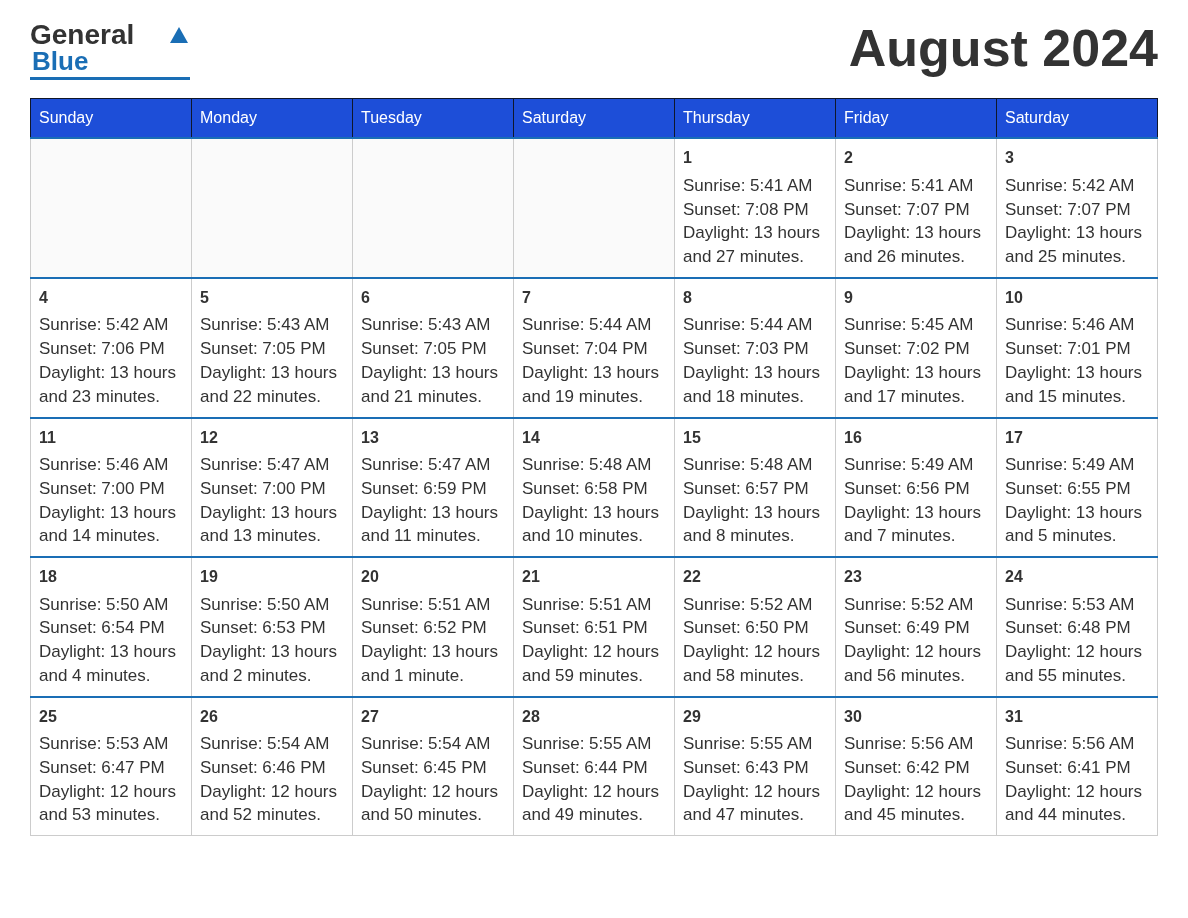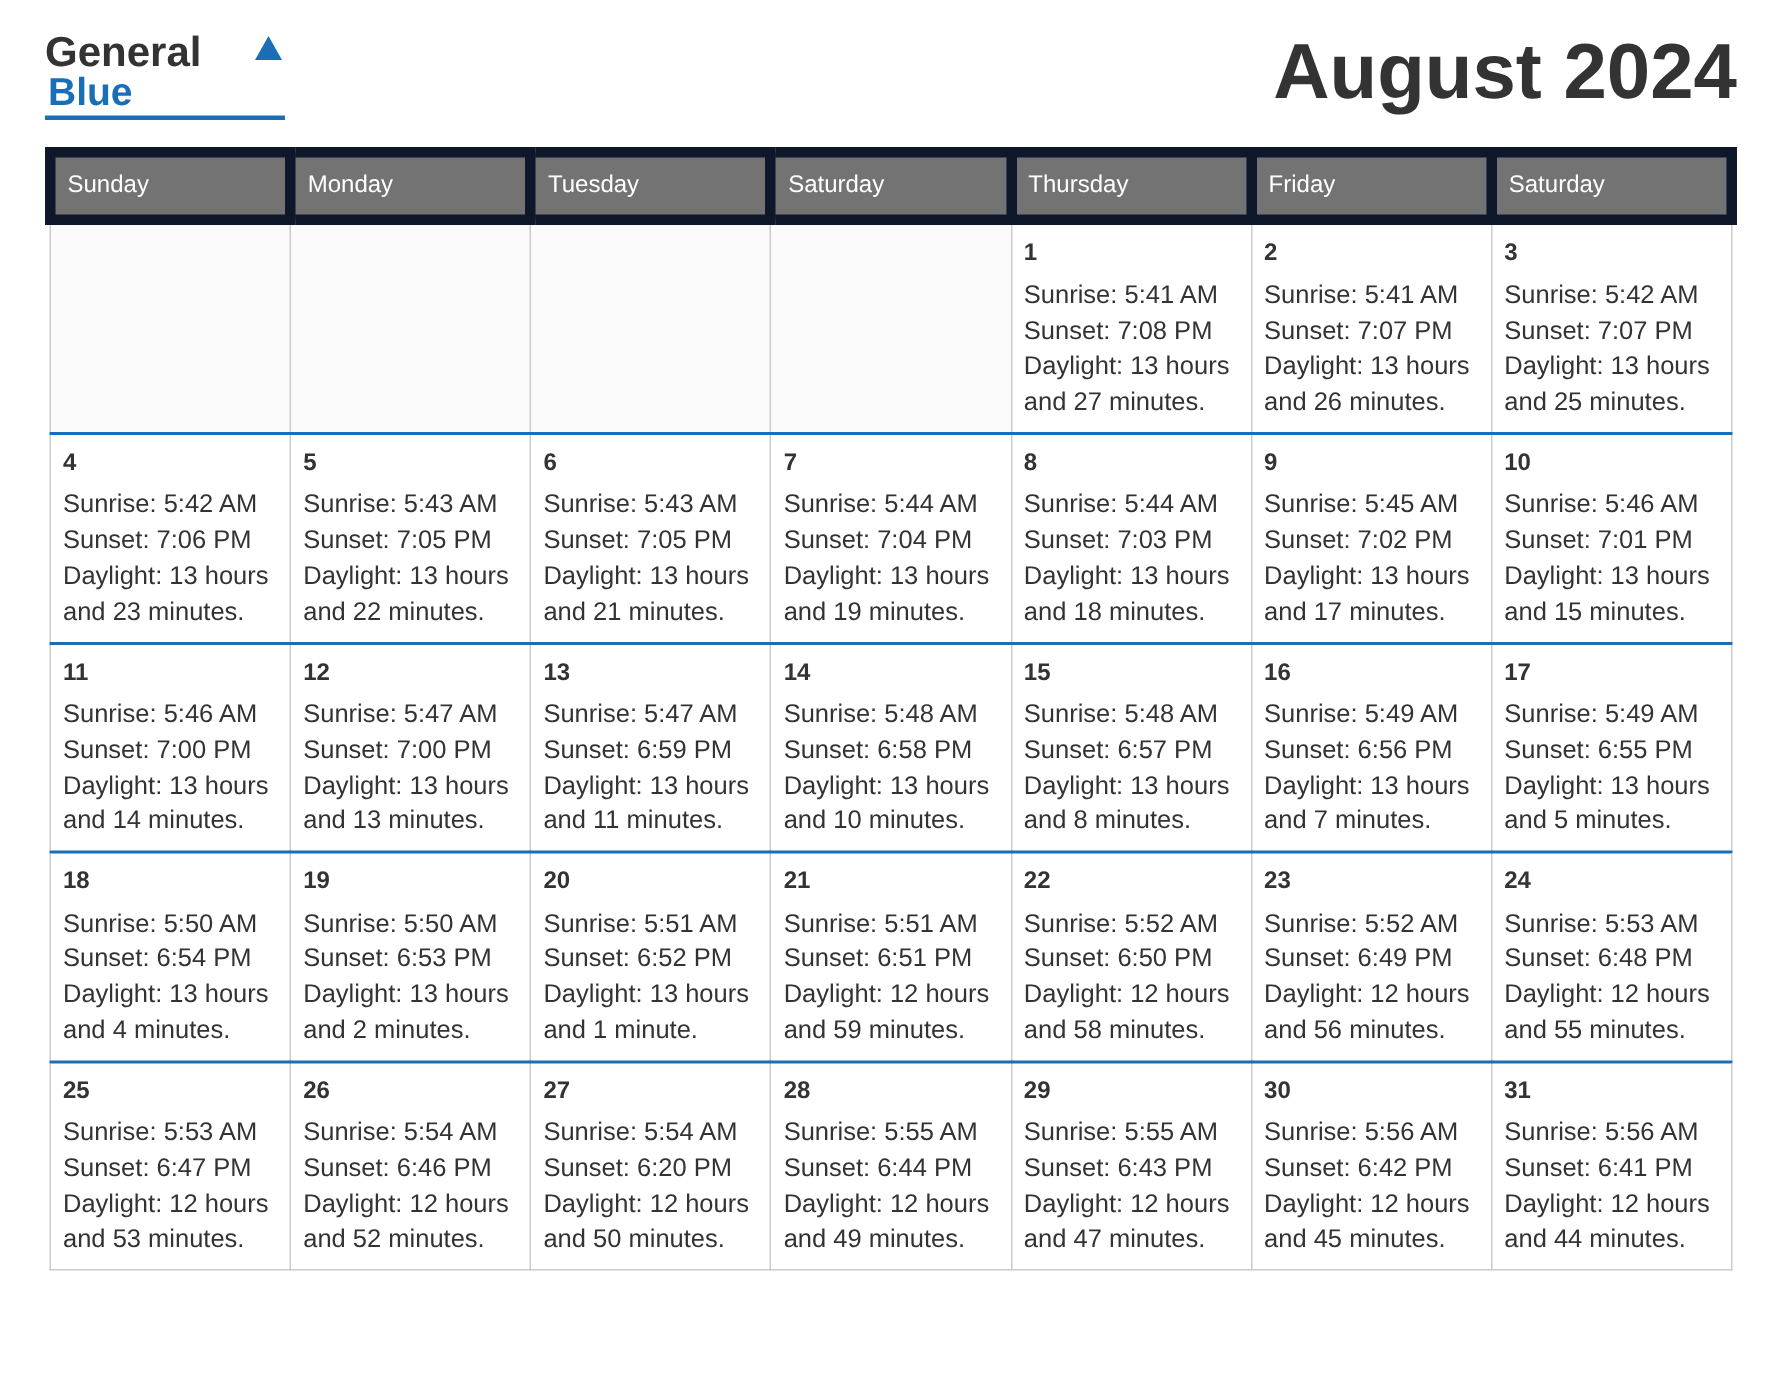--- a/index.html
+++ b/index.html
@@ -47,27 +47,27 @@
       font-size: 24px;
       font-weight: normal;
       color: #333;
     }
     .calendar {
       width: 100%;
       border-collapse: collapse;
       border: 1px solid #ccc;
     }
     .calendar th {
-      background-color: #737373;
+      background-color: #1d4ed8;
       color: #fff;
       padding: 10px 8px;
       font-size: 16px;
       font-weight: normal;
       text-align: left;
-      border: 7px solid #0f172a;
+      border: 1px solid #0f172a;
     }
     .calendar td {
       vertical-align: top;
       padding: 8px 8px;
       border: 1px solid #ccc;
       width: 14.28%;
       min-height: 100px;
       font-size: 13px;
       line-height: 1.4;
     }
@@ -90,21 +90,21 @@
     }
     .empty-cell {
       background: #fafafa;
     }
   </style>
 </head>
 <body>
 
 <div class="header">
   <div class="logo">
-    <div style="display:flex; align-items:center;gap:32px;">
+    <div style="display:flex; align-items:flex-end;gap:32px;">
       <span class="logo-text">General</span>
       <span style="display:inline-block; margin-left:2px;">
         <svg width="22" height="22" viewBox="0 0 22 22">
           <polygon points="11,2 20,18 2,18" fill="#1a6eb5"></polygon>
         </svg>
       </span>
     </div>
     <div style="display:flex; align-items:center; margin-top:-4px; margin-left:2px;">
       <span class="logo-text" style="color:#1a6eb5; font-size:26px;">Blue</span>
     </div>
@@ -293,21 +293,21 @@
         </td>
         <td>
           <span class="day-number">26</span>
           <div class="day-info">Sunrise: 5:54 AM
 Sunset: 6:46 PM
 Daylight: 12 hours and 52 minutes.</div>
         </td>
         <td>
           <span class="day-number">27</span>
           <div class="day-info">Sunrise: 5:54 AM
-Sunset: 6:20 PM
+Sunset: 6:45 PM
 Daylight: 12 hours and 50 minutes.</div>
         </td>
         <td>
           <span class="day-number">28</span>
           <div class="day-info">Sunrise: 5:55 AM
 Sunset: 6:44 PM
 Daylight: 12 hours and 49 minutes.</div>
         </td>
         <td>
           <span class="day-number">29</span>

